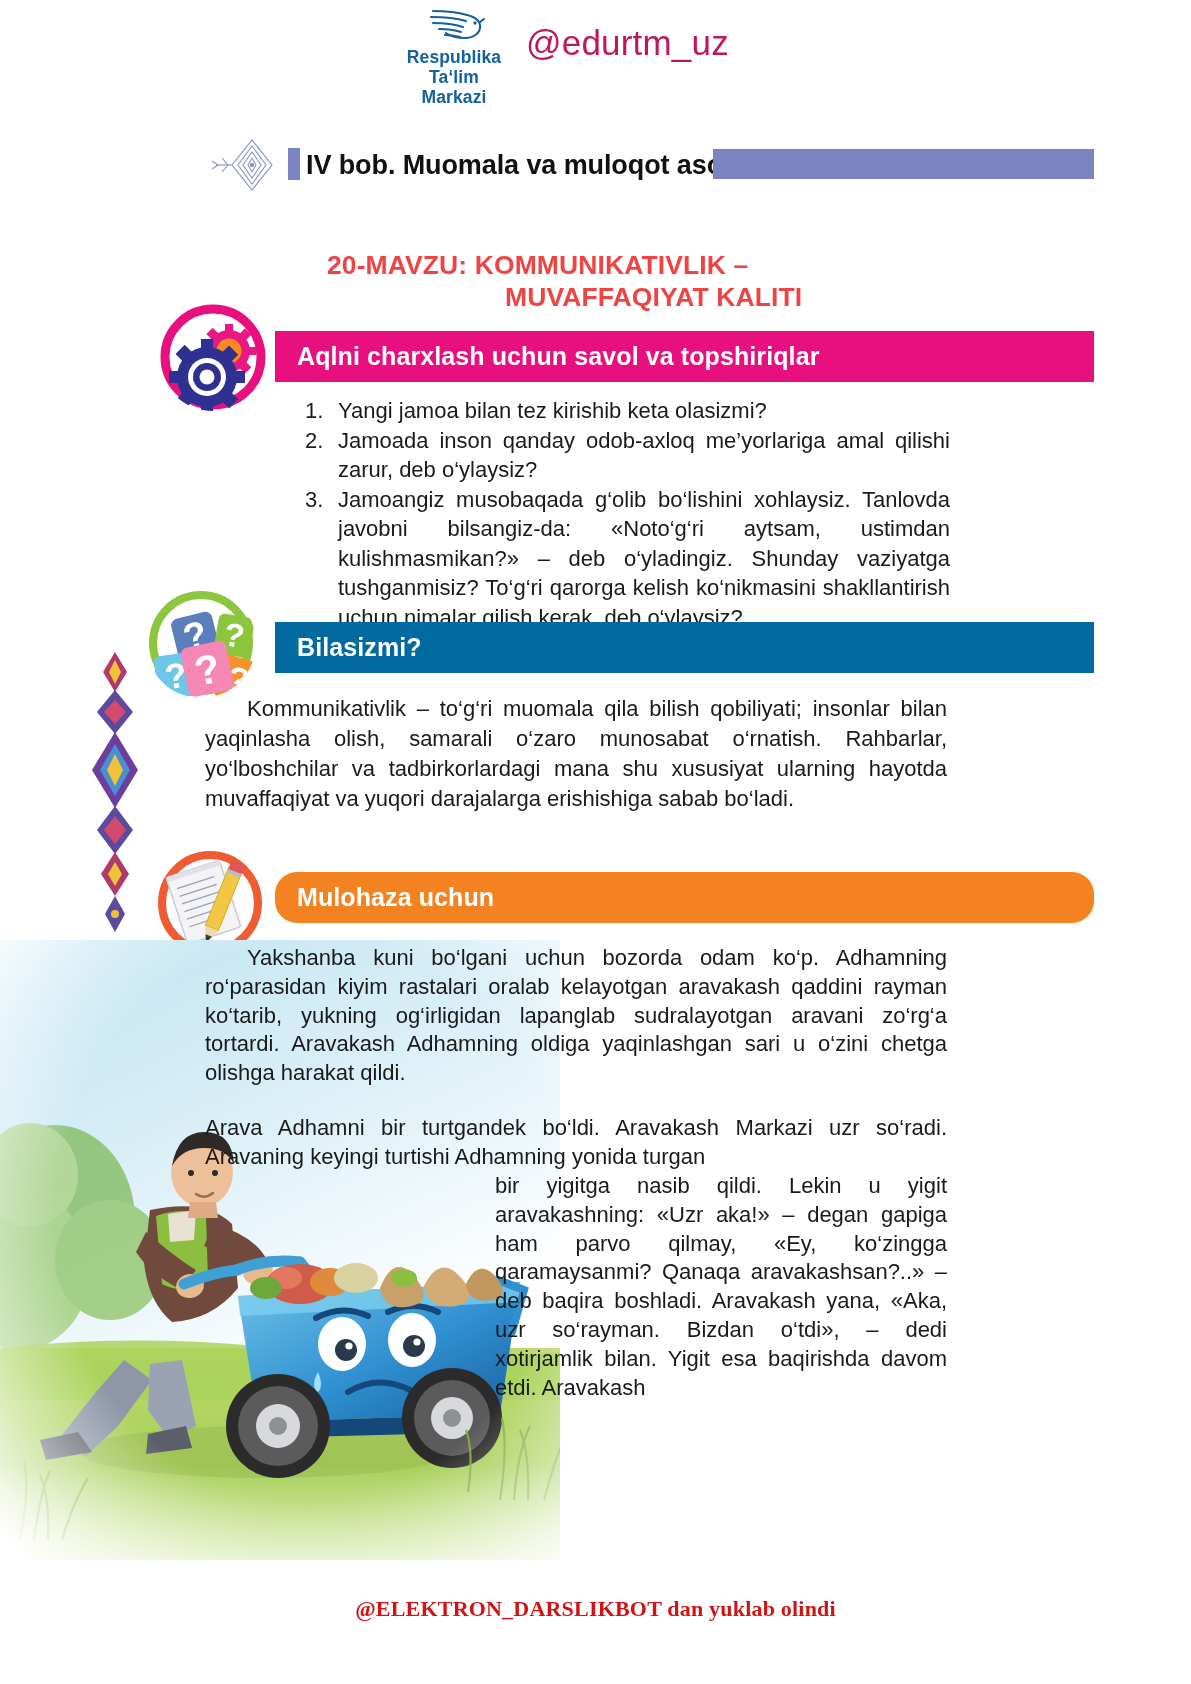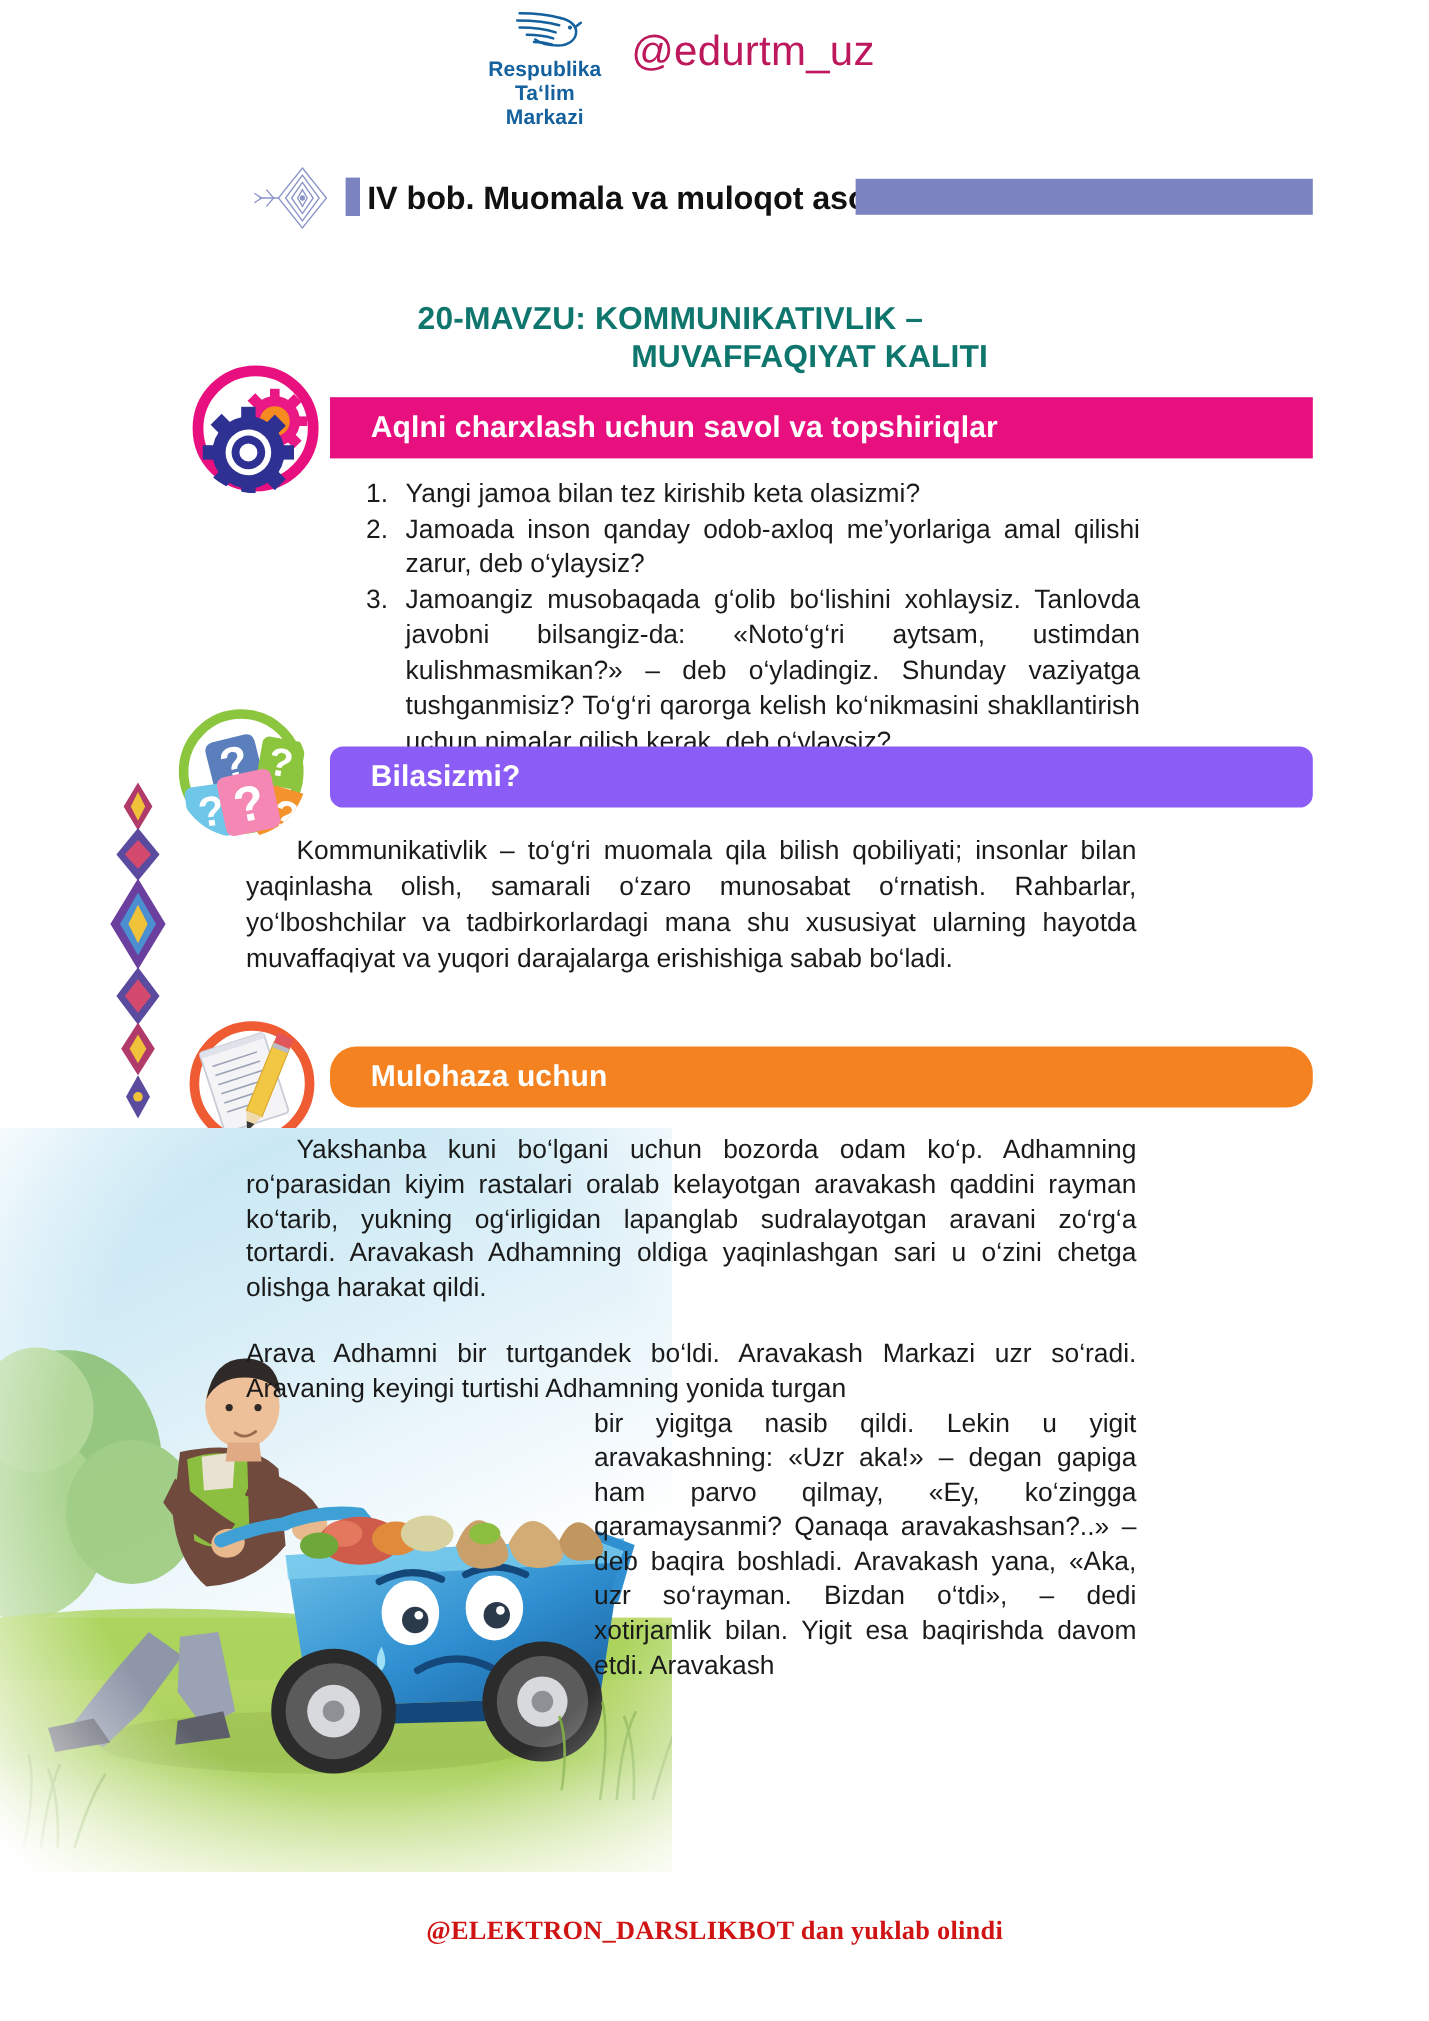--- a/index.html
+++ b/index.html
@@ -95,24 +95,24 @@
     left: 505px;
     top: 9px;
     right: 0;
     height: 30px;
     background: #7b84c0;
   }
 
   
   .lesson-title {
     position: absolute;
-    left: 348px;
+    left: 327px;
     top: 249px;
     width: 620px;
-    color: #0f766e;
+    color: #ef4444;
     font-size: 26.5px;
     font-weight: bold;
     line-height: 32px;
     letter-spacing: .1px;
   }
   .lesson-title .l2 {
     display: block;
     padding-left: 178px;
   }
 
@@ -122,25 +122,25 @@
     left: 275px;
     width: 819px;
     height: 51px;
     display: flex;
     align-items: center;
   }
   .banner span.banner-text {
     color: #ffffff;
     font-size: 25px;
     font-weight: bold;
-    padding-left: 34px;
+    padding-left: 22px;
     letter-spacing: .1px;
   }
   .banner.pink   { background: #e8107f; top: 331px; }
-  .banner.green  { background: #8b5cf6; top: 622px; border-radius: 11px; }
+  .banner.green  { background: #0369a1; top: 622px; }
   .banner.orange { background: #f58220; top: 872px; border-radius: 22px; }
 
   
   .medallion {
     position: absolute;
     border-radius: 50%;
     overflow: hidden;
   }
 
   

